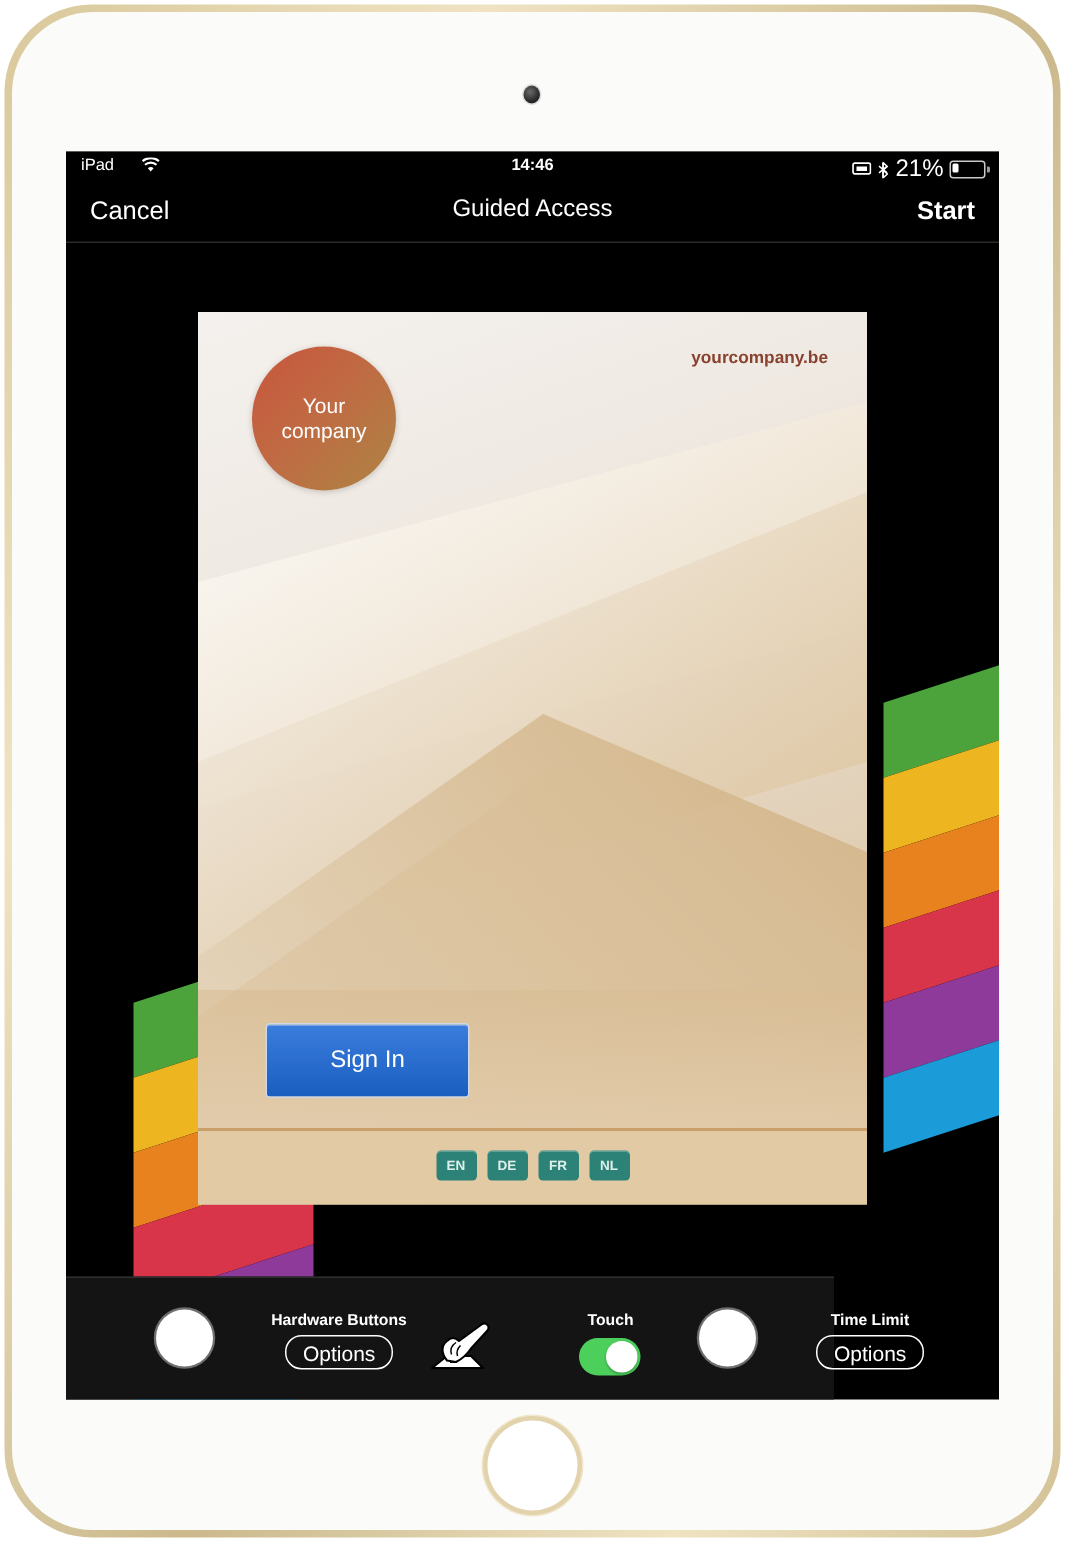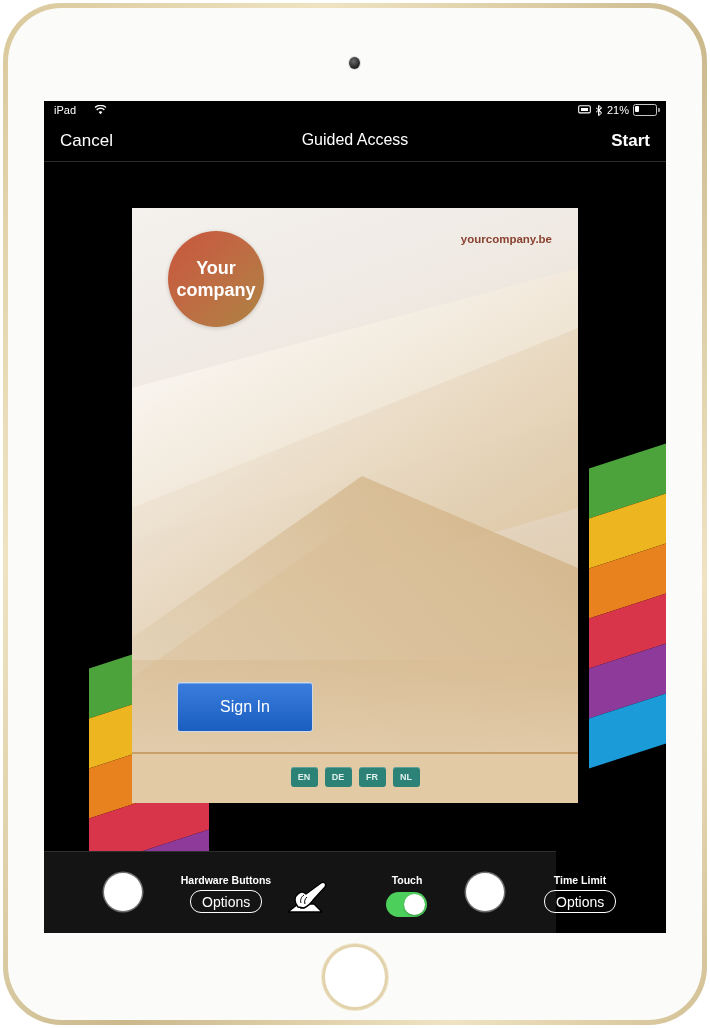--- a/index.html
+++ b/index.html
@@ -17,21 +17,21 @@
   .home-btn{position:absolute;left:325px;top:947px;width:60px;height:60px;border-radius:50%;
     background:#ffffff;box-shadow:0 0 0 3px #e2d3ad, 0 0 0 4px #f1e7cd;}
 
   
   #screen{position:absolute;left:44px;top:101px;width:622px;height:832px;background:#000;overflow:hidden;}
 
   
   .statusbar{position:absolute;left:0;top:0;width:622px;height:22px;background:#000;color:#fff;}
   .sb-left{position:absolute;left:10px;top:3px;font-size:11px;display:flex;align-items:center;gap:18px;}
   .sb-mid{position:absolute;left:0;top:3px;width:622px;text-align:center;font-size:11px;font-weight:bold;}
-  .sb-right{position:absolute;right:9px;top:3px;font-size:11px;display:flex;align-items:center;gap:4px;}
+  .sb-right{position:absolute;right:9px;top:3px;font-size:16px;display:flex;align-items:center;gap:4px;}
   .wifi svg,.bt svg,.mirror svg{display:block;}
   .batt{position:relative;width:22px;height:10px;border:1px solid #c9c9c9;border-radius:2.5px;}
   .batt:after{content:"";position:absolute;right:-3.5px;top:3px;width:2px;height:4px;background:#9a9a9a;border-radius:0 1px 1px 0;}
   .batt i{position:absolute;left:1px;top:1px;height:6px;width:4px;background:#fff;border-radius:1px;display:block;}
 
   
   .navbar{position:absolute;left:0;top:22px;width:622px;height:38px;background:#000;color:#fff;
     border-bottom:1px solid #2b2b2b;}
   .nav-cancel{position:absolute;left:16px;top:8px;font-size:17px;}
   .nav-title{position:absolute;left:0;top:8px;width:622px;text-align:center;font-size:16px;font-weight:normal;}
@@ -44,21 +44,21 @@
   #stripes-left{left:45px;top:548px;}
 
   
   .appcard{position:absolute;left:88px;top:107px;width:446px;height:595px;overflow:hidden;
     background:linear-gradient(160deg,#f4f1ee 0%,#efe9e2 26%,#e3d2bb 62%,#d9bf96 100%);}
   .swoosh{position:absolute;pointer-events:none;}
   .card-head{position:absolute;left:0;top:0;width:446px;height:110px;}
   .logo{position:absolute;left:36px;top:23px;width:96px;height:96px;border-radius:50%;
     background:linear-gradient(135deg,#c8553c 0%,#c06a43 45%,#ad8444 100%);
     display:flex;align-items:center;justify-content:center;text-align:center;
-    color:#fff;font-weight:bold;font-size:18px;line-height:1.25;
+    color:#fff;font-weight:normal;font-size:14px;line-height:1.25;
     box-shadow:0 1px 4px rgba(0,0,0,.18);}
   .site{position:absolute;right:26px;top:25px;font-size:11.5px;font-weight:bold;color:#8a4230;}
 
   .btnrow{position:absolute;left:0;top:452px;width:446px;height:92px;
     background:linear-gradient(180deg,rgba(216,188,147,.55),rgba(226,203,170,.85));}
   .btn{position:absolute;top:22px;width:134px;height:48px;border-radius:3px;
     display:flex;align-items:center;justify-content:center;color:#fff;font-size:16px;}
   .btn-signin{left:45px;background:linear-gradient(180deg,#3a7ddd,#1a5ec0);
     border:1px solid #cfd8e4;box-shadow:inset 0 1px 0 rgba(255,255,255,.3);}
   .btn-signout{left:266px;background:linear-gradient(180deg,#222,#000);
@@ -162,20 +162,21 @@
       <div class="sb-left">
         <span>iPad</span>
         <span class="wifi">
           <svg width="13" height="10" viewBox="0 0 13 10">
               <path d="M6.5 9.3 4.6 7.1a3 3 0 0 1 3.8 0z" fill="#fff"></path>
               <path d="M6.5 4.1c1.3 0 2.5.5 3.4 1.3l.9-1.1A6.6 6.6 0 0 0 6.5 2.6 6.6 6.6 0 0 0 2.2 4.3l.9 1.1a5 5 0 0 1 3.4-1.3z" fill="#fff"></path>
               <path d="M6.5 1.1c1.9 0 3.7.7 5 1.9l.9-1.1A8.8 8.8 0 0 0 6.5-.3 8.8 8.8 0 0 0 .6 1.9l.9 1.1A7.4 7.4 0 0 1 6.5 1.1z" fill="#fff"></path>
             </svg>
         </span>
       </div>
+      <div class="sb-mid">14:46</div>
       <div class="sb-right">
         <span class="mirror">
           <svg width="13" height="10" viewBox="0 0 13 10">
               <rect x=".7" y=".7" width="11.6" height="7.2" rx="1.2" fill="none" stroke="#fff" stroke-width="1.1"></rect>
               <rect x="3" y="3" width="7" height="3" fill="#fff"></rect>
             </svg>
         </span>
         <span class="bt">
           <svg width="8" height="11" viewBox="0 0 8 11">
               <path d="M3.7.4 6.6 3 3.7 5.5V.4zm0 5.1L6.6 8 3.7 10.6V5.5z" fill="none" stroke="#fff" stroke-width="1" stroke-linejoin="round"></path>

